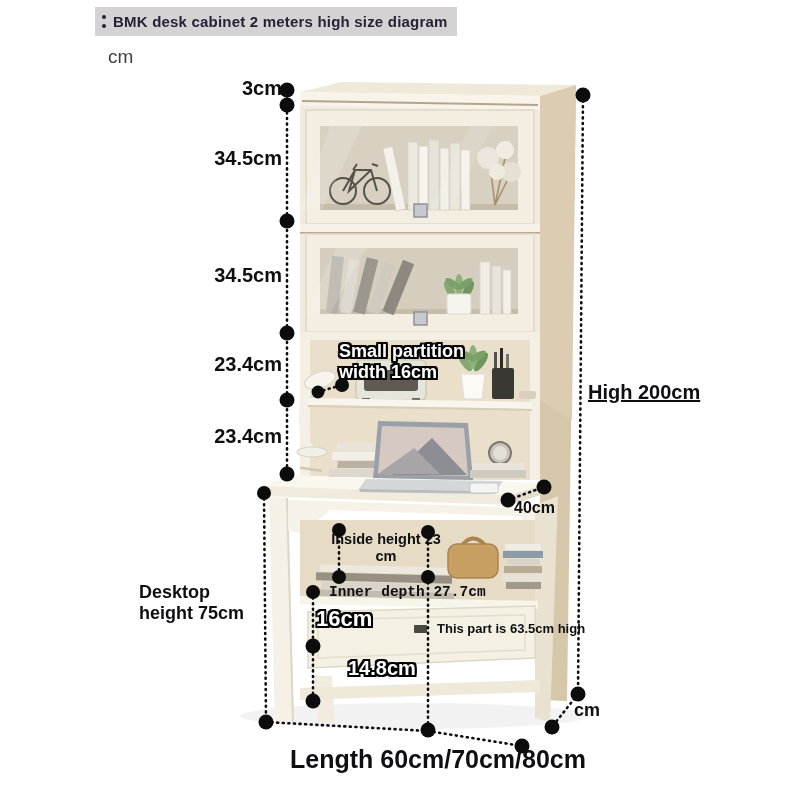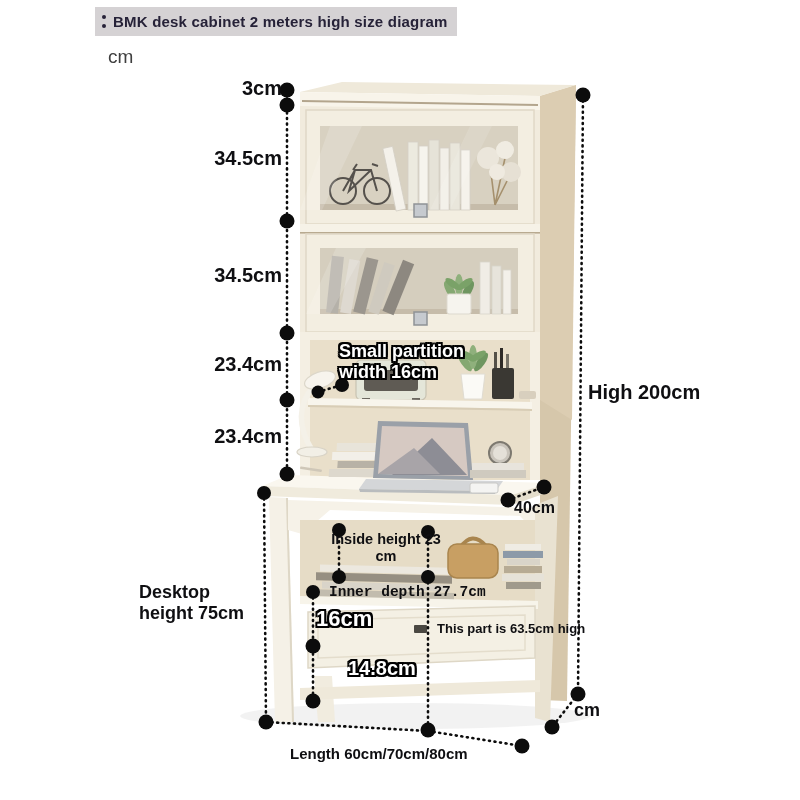--- a/index.html
+++ b/index.html
@@ -18,31 +18,31 @@
   .outline{color:#ffffff;text-shadow:
      -2px -2px 0 #000, 0 -2px 0 #000, 2px -2px 0 #000,
      -2px 0 0 #000, 2px 0 0 #000,
      -2px 2px 0 #000, 0 2px 0 #000, 2px 2px 0 #000;}
   .d-left{width:89px;text-align:right;font-size:20px;}
   .l-3cm{left:193px;top:77px;}
   .l-345a{left:193px;top:147px;}
   .l-345b{left:193px;top:264px;}
   .l-234a{left:193px;top:353px;}
   .l-234b{left:193px;top:425px;}
-  .l-high{left:588px;top:381px;font-size:20px;}
+  .l-high{left:588px;top:381px;font-size:20px;text-decoration:underline;}
   .l-40{left:514px;top:499px;font-size:16px;}
   .l-partition{left:319px;top:341px;font-size:18px;margin-left:20px;}
   .l-insideh{left:327px;top:531px;width:118px;text-align:center;font-size:14.5px;white-space:normal;}
   .l-innerd{left:329px;top:584px;font-size:14.5px;font-family:Liberation Mono, monospace;}
   .l-16{left:316px;top:606px;font-size:22px;}
   .l-635{left:437px;top:622px;font-size:13px;}
   .l-148{left:312px;top:657px;font-size:20px;margin-left:36px;}
   .l-desktop{left:139px;top:582px;font-size:18px;}
   .l-folded{left:574px;top:700px;font-size:18px;}
-  .l-length{left:290px;top:745px;font-size:15px;}
+  .l-length{left:290px;top:745px;font-size:25px;}
 </style>
 </head>
 <body>
 
 <div class="canvas">
 
   <svg width="800" height="800" viewBox="0 0 800 800">
 
     <ellipse cx="415" cy="716" rx="175" ry="13" fill="rgba(0,0,0,0.05)"></ellipse>
 

